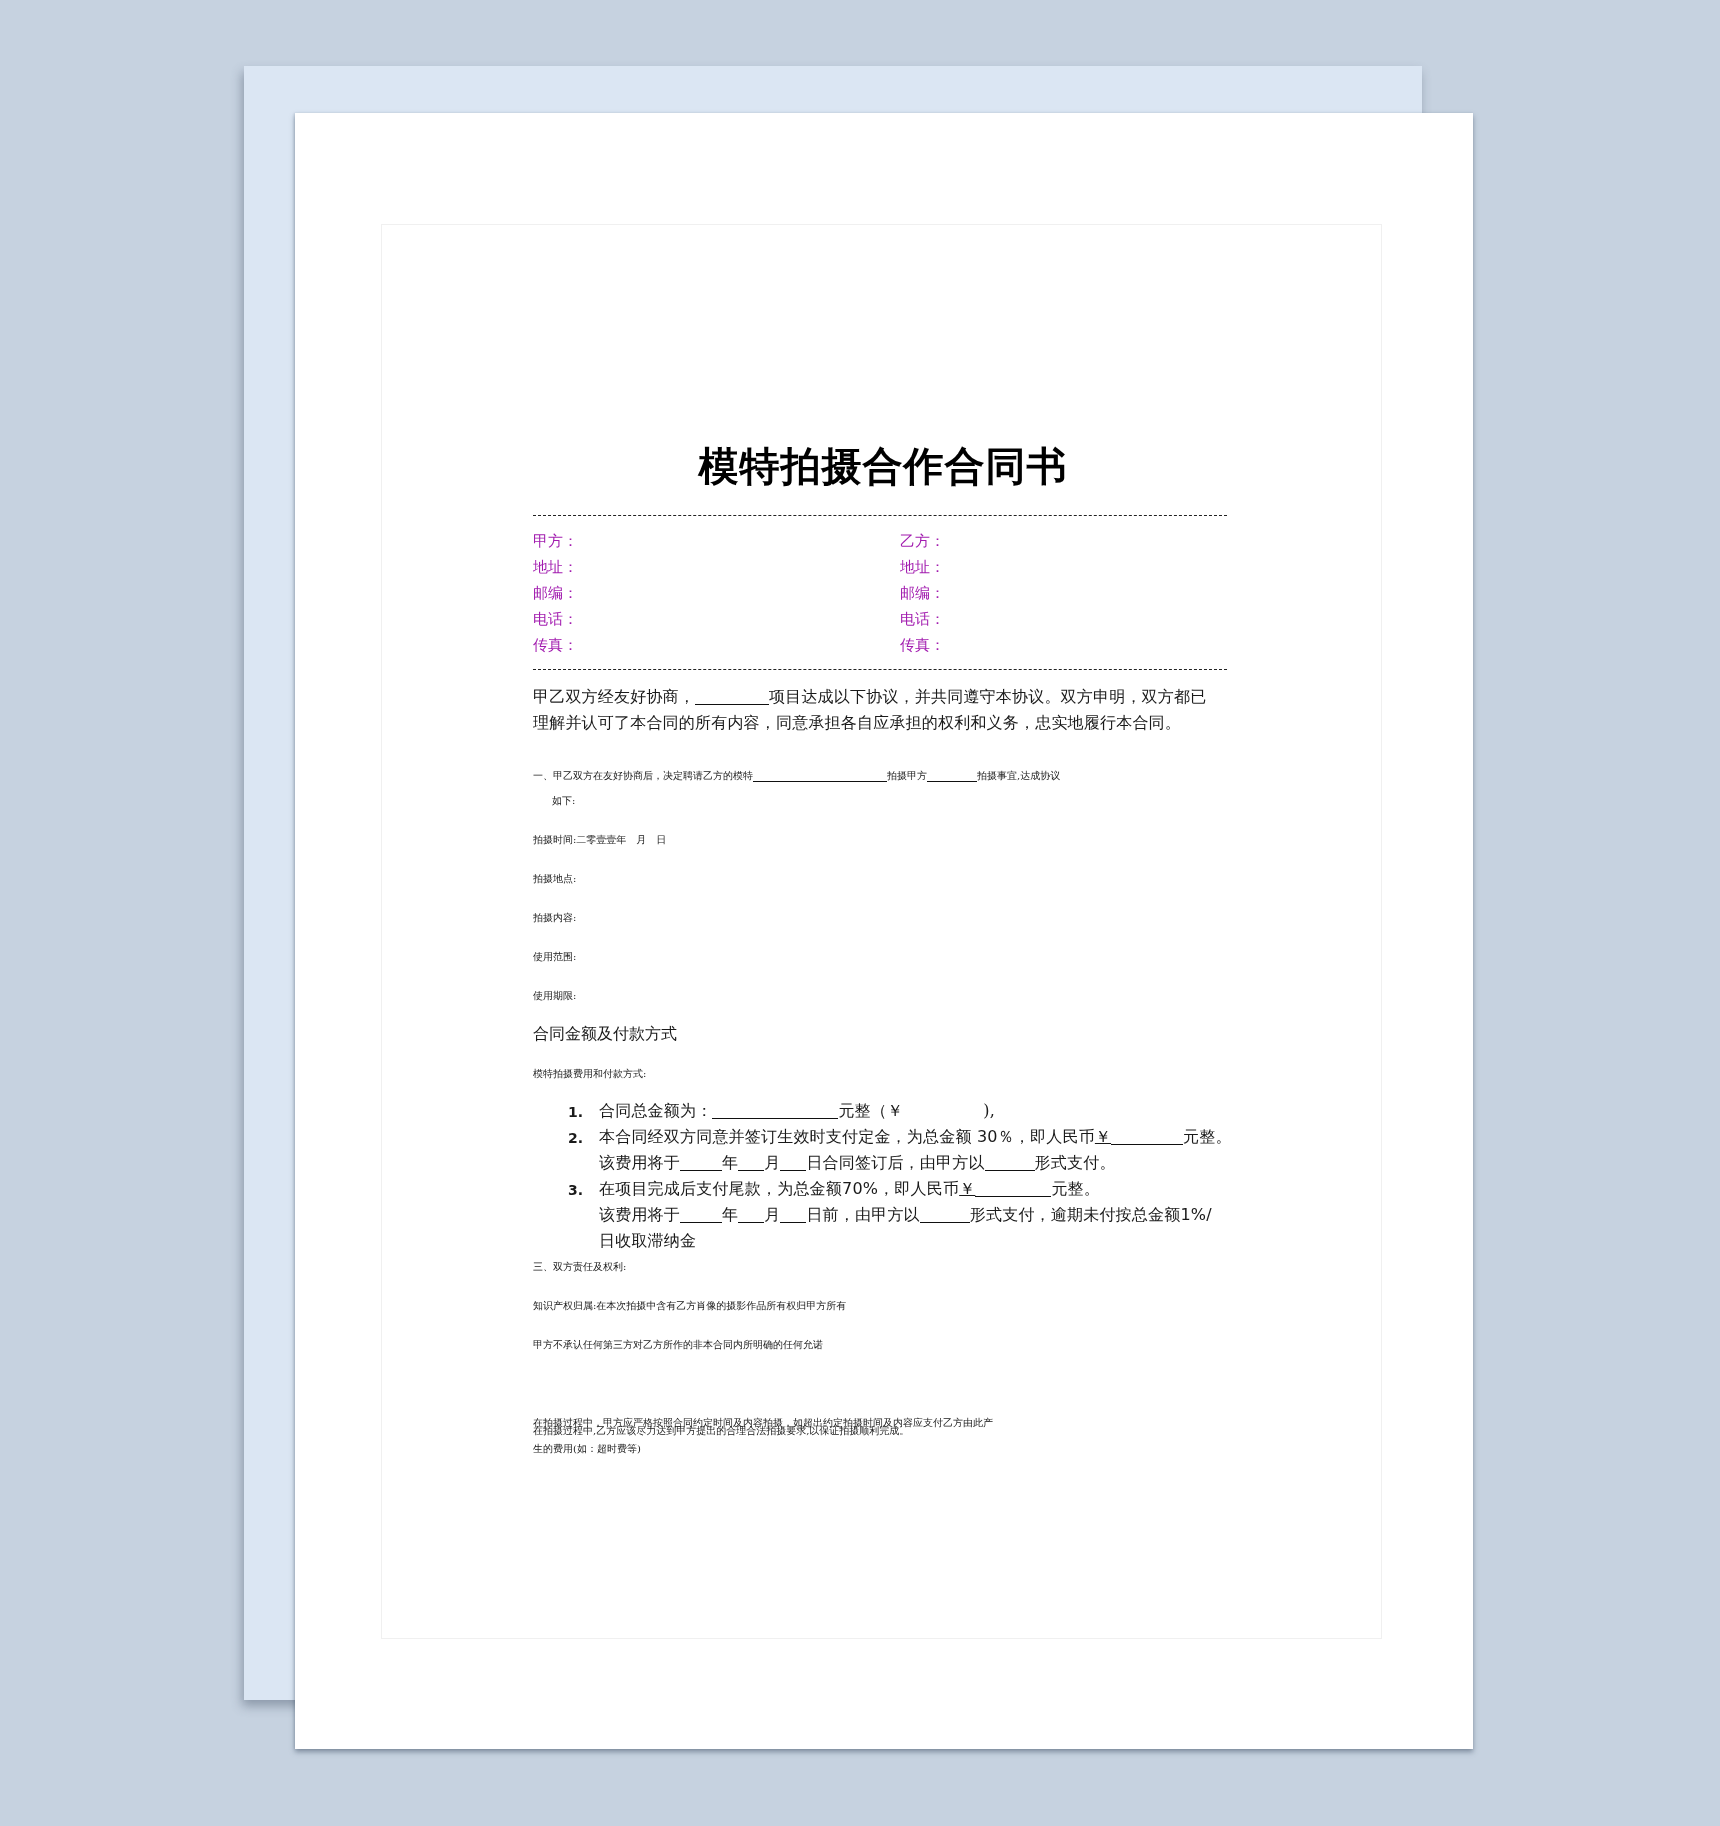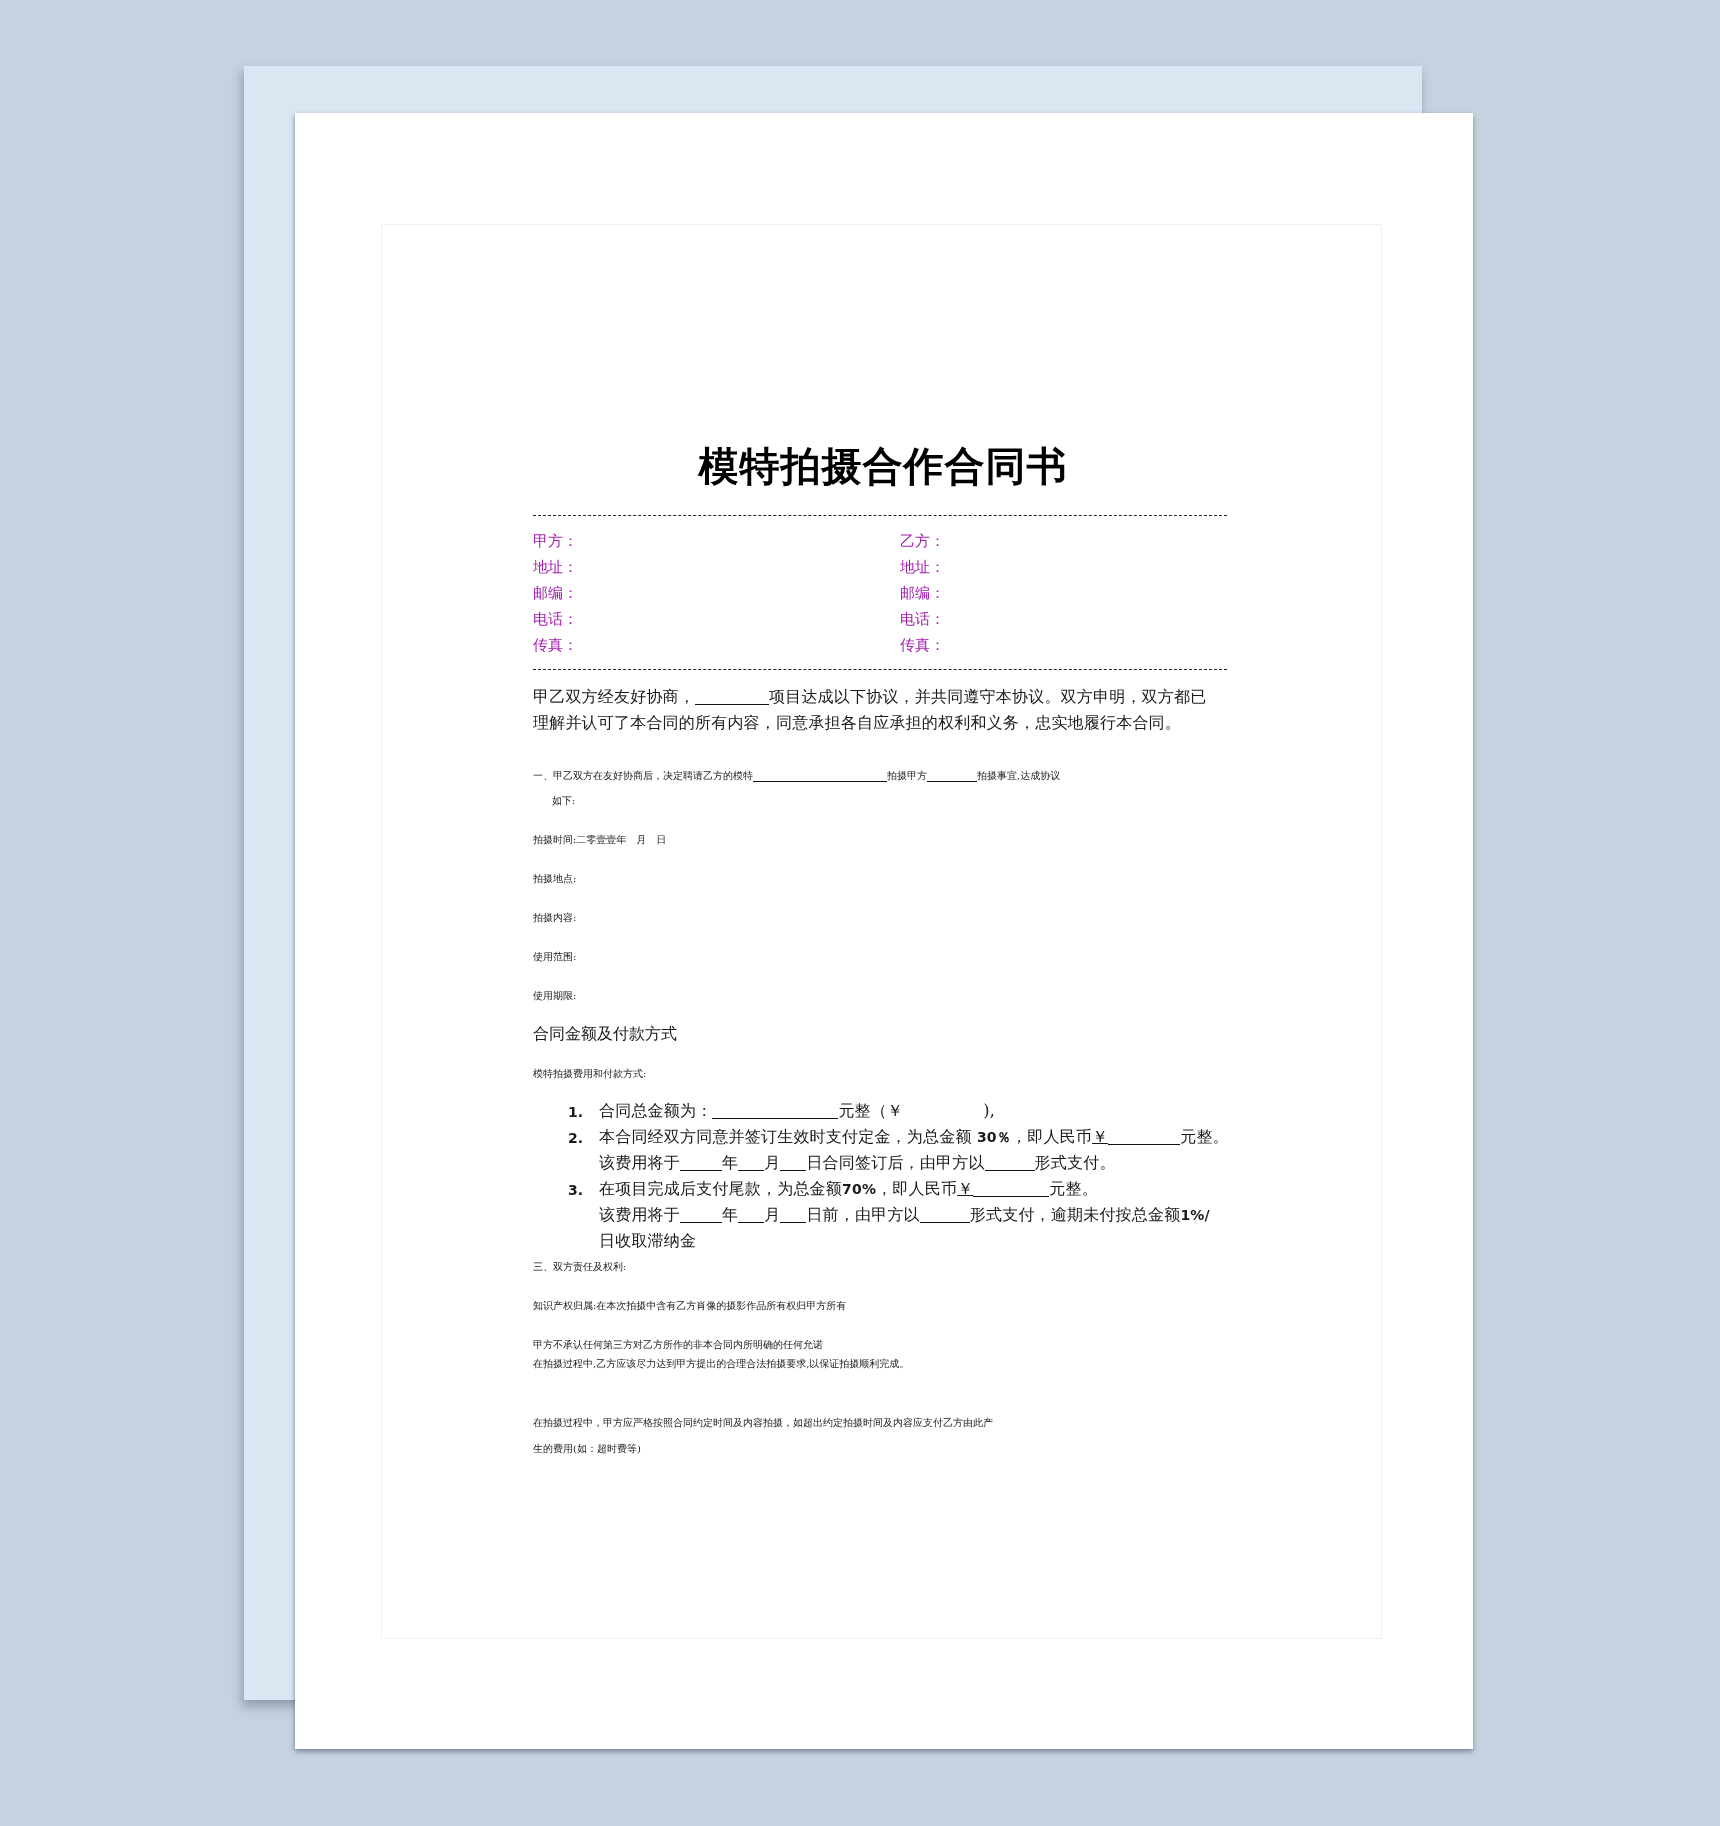--- a/index.html
+++ b/index.html
@@ -42,21 +42,21 @@
     position: absolute; left: 0; font-size: 15px; line-height: 20px; white-space: nowrap;
   }
   .small { font-size: 10px; }
   .para16 { font-size: 16px; letter-spacing: 0.2px; }
   .sub { font-size: 16px; }
   .blank { display: inline-block; border-bottom: 1.5px solid #111; height: 16px; vertical-align: -3px; }
   .num {
     position: absolute; font-family: "DejaVu Sans", "Liberation Sans", sans-serif;
     font-weight: bold; font-size: 14px;
   }
-  .bold { font-weight: bold; font-family: "DejaVu Sans", "Liberation Sans", sans-serif; font-size: 14px; }
+  .bold { font-weight: normal; font-family: "DejaVu Sans", "Liberation Sans", sans-serif; font-size: 16px; }
   .uline { text-decoration: underline; }
 </style>
 </head>
 <body>
 
 <div class="back-page"></div>
 
 <div class="front-page">
   <div class="inner-frame"></div>
 
@@ -122,17 +122,17 @@
       </div>
       <div class="line para16" style="left:66px; top:1092px;">
         <span>该费用将于</span><span class="blank" style="width:42px;"></span><span>年</span><span class="blank" style="width:26px;"></span><span>月</span><span class="blank" style="width:26px;"></span><span>日前，由甲方以</span><span class="blank" style="width:50px;"></span><span>形式支付，逾期未付按总金额</span><span class="bold">1%/</span>
       </div>
       <div class="line para16" style="left:66px; top:1118px;">日收取滞纳金</div>
     </div>
 
     <div class="line small" style="top:1144px;">三、双方责任及权利:</div>
     <div class="line small" style="top:1183px;">知识产权归属:在本次拍摄中含有乙方肖像的摄影作品所有权归甲方所有</div>
     <div class="line small" style="top:1222px;">甲方不承认任何第三方对乙方所作的非本合同内所明确的任何允诺</div>
-    <div class="line small" style="top:1241px;">在拍摄过程中,乙方应该尽力达到甲方提出的合理合法拍摄要求,以保证拍摄顺利完成。</div>
+    <div class="line small" style="top:1308px;">在拍摄过程中,乙方应该尽力达到甲方提出的合理合法拍摄要求,以保证拍摄顺利完成。</div>
     <div class="line small" style="top:1300px;">在拍摄过程中，甲方应严格按照合同约定时间及内容拍摄，如超出约定拍摄时间及内容应支付乙方由此产</div>
     <div class="line small" style="top:1326px;">生的费用(如：超时费等)</div>
   </div>
 </div>
 
 </body></html>

